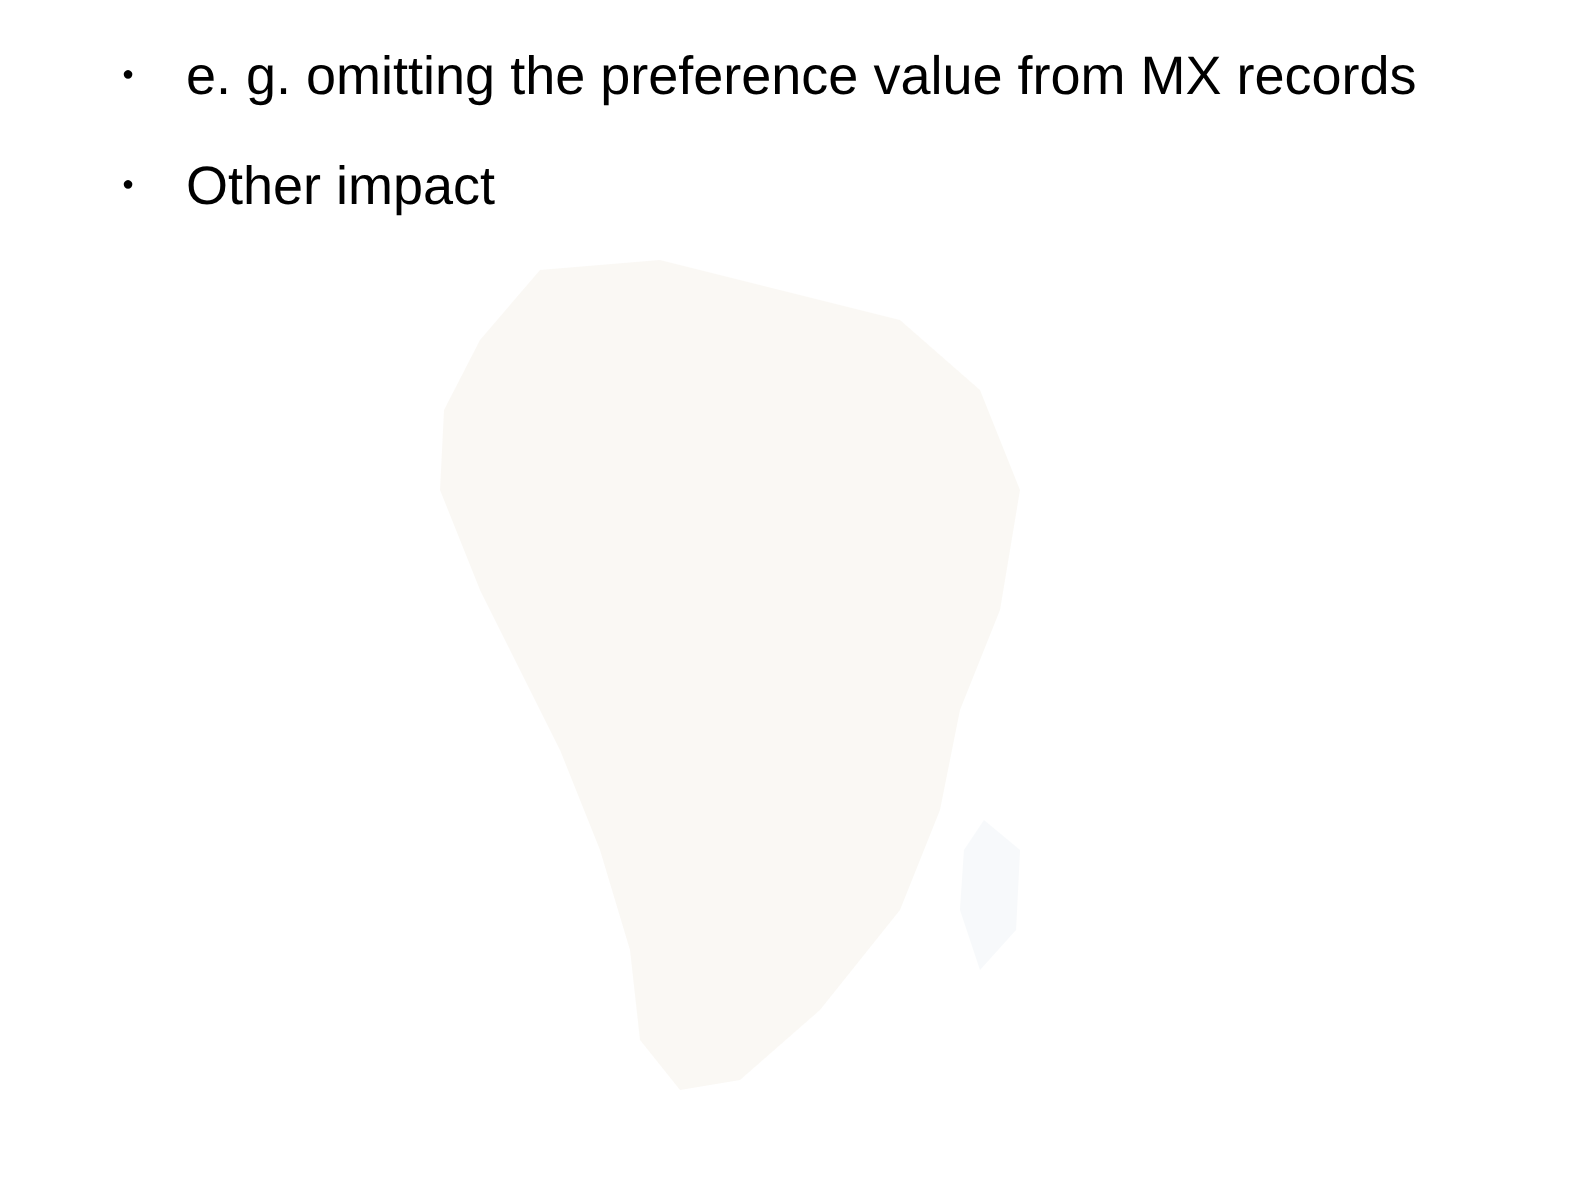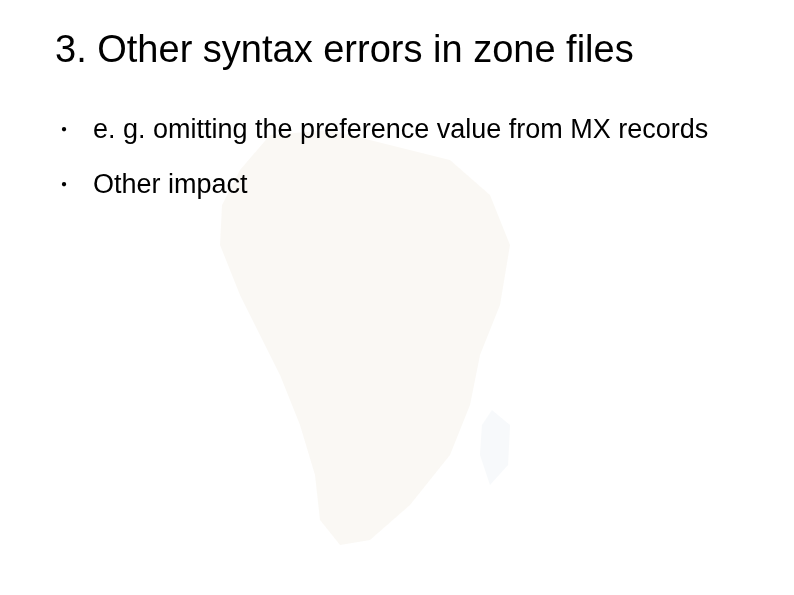--- a/index.html
+++ b/index.html
@@ -67,21 +67,20 @@
 </style>
 </head>
 <body>
 
 <svg class="watermark" viewBox="0 0 400 430">
   <path d="M120 10 L180 5 L240 20 L300 35 L340 70 L360 120 L350 180 L330 230 L320 280 L300 330 L260 380 L220 415 L190 420 L170 395 L165 350 L150 300 L130 250 L110 210 L90 170 L70 120 L72 80 L90 45 Z" fill="#d8c8a8"></path>
   <path d="M342 285 L360 300 L358 340 L340 360 L330 330 L332 300 Z" fill="#c0d0e0"></path>
 </svg>
 
 <div class="slide">
-  <h1 class="title">3. Other syntax errors in zone files</h1>
 
   <ul class="bullets">
     <li>
       <span>e. g. omitting the preference value from MX records</span>
     </li>
     <li>
       <span>Other impact</span>
     </li>
   </ul>
 </div>

